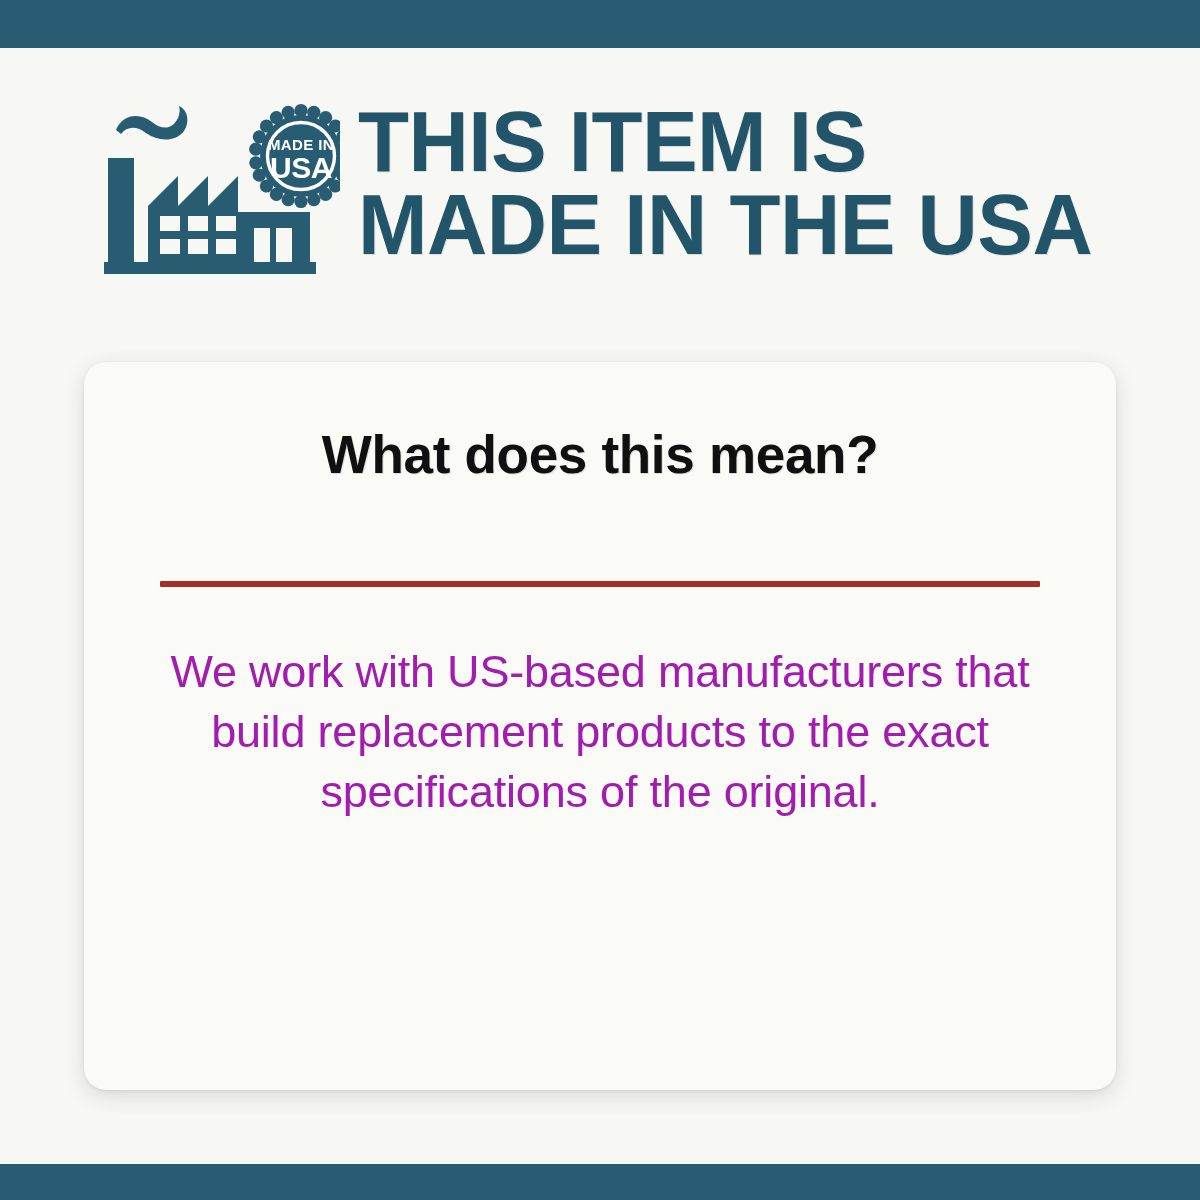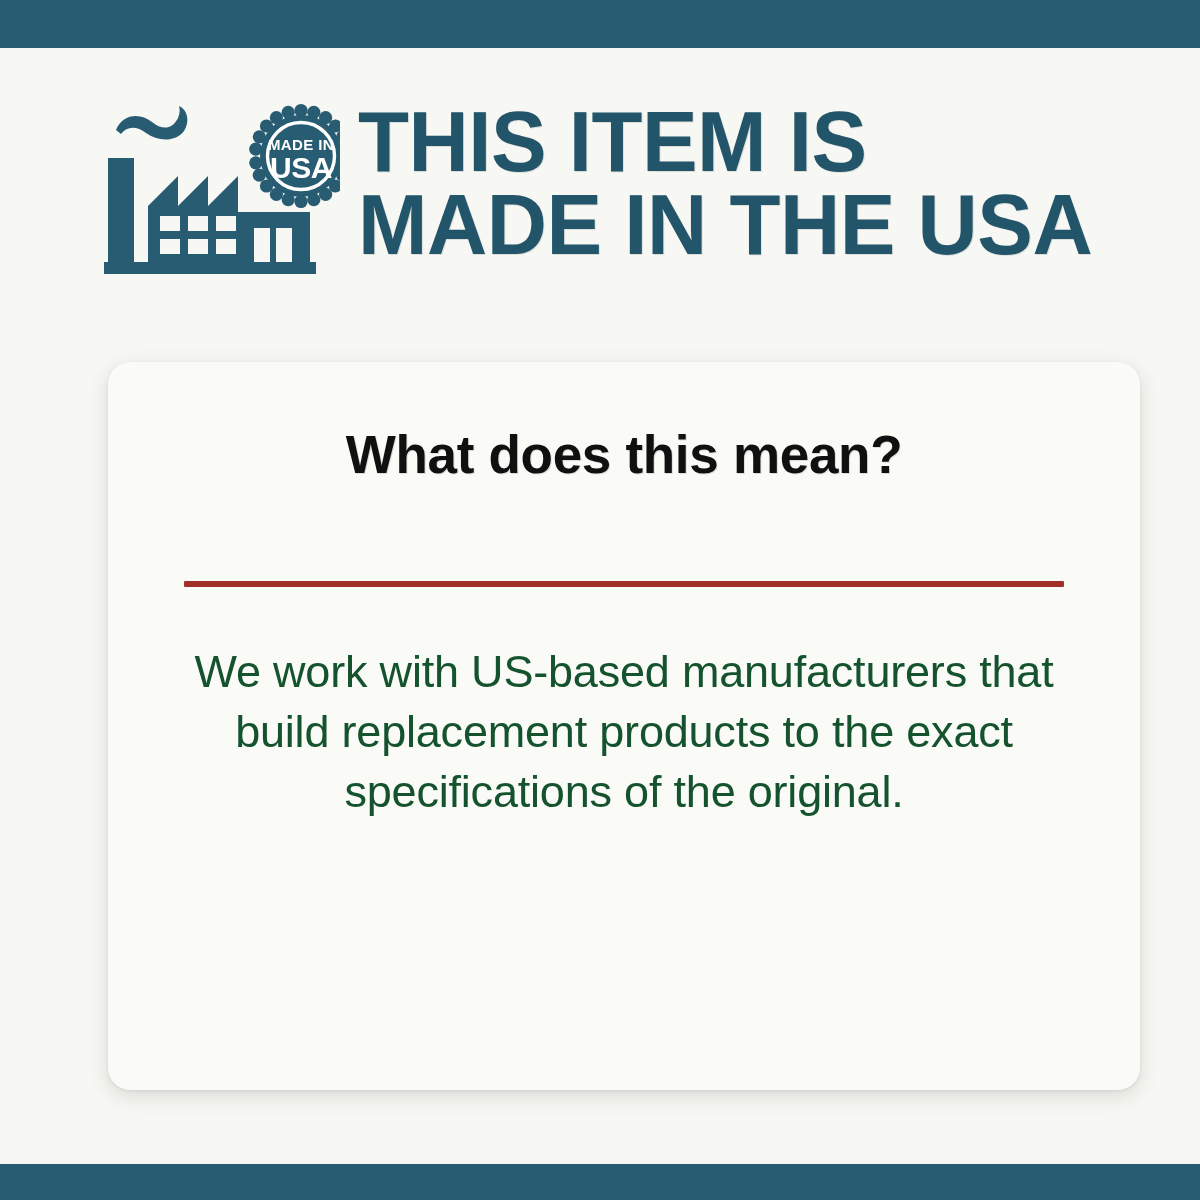--- a/index.html
+++ b/index.html
@@ -73,21 +73,20 @@
   .card {
     position: absolute;
     left: 84px;
     top: 314px;
     width: 1032px;
     height: 728px;
     background: #fafaf7;
     border-radius: 22px;
     box-shadow: 0 6px 20px rgba(90, 90, 85, 0.18),
                 0 1px 3px rgba(90, 90, 85, 0.12);
-    margin-left: 24px;
   }
 
   .card-title {
     position: absolute;
     left: 0;
     top: 62px;
     width: 1032px;
     text-align: center;
     color: #101010;
     font-family: "Liberation Sans Narrow", "Liberation Sans", sans-serif;
@@ -105,21 +104,21 @@
     height: 6px;
     background: #a33028;
     border-radius: 1px;
   }
 
   .body-text {
     position: absolute;
     left: 60px;
     width: 912px;
     text-align: center;
-    color: #14532d;
+    color: #a21caf;
     font-family: "Liberation Sans Narrow", "Liberation Sans", sans-serif;
     font-weight: normal;
     font-size: 45px;
     line-height: 1.33;
     letter-spacing: -0.2px;
   }
   .body-text.p1 { top: 280px; }
   .body-text.p2 { top: 562px; }
 </style>
 </head>

